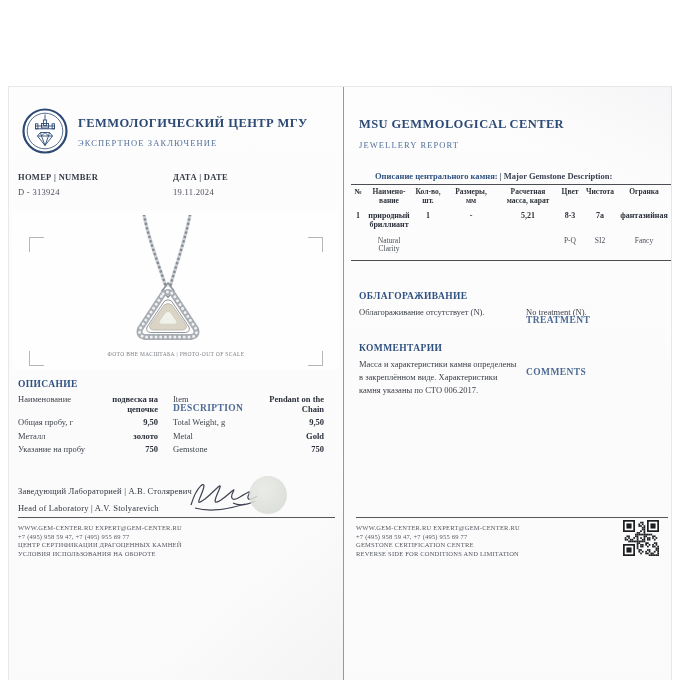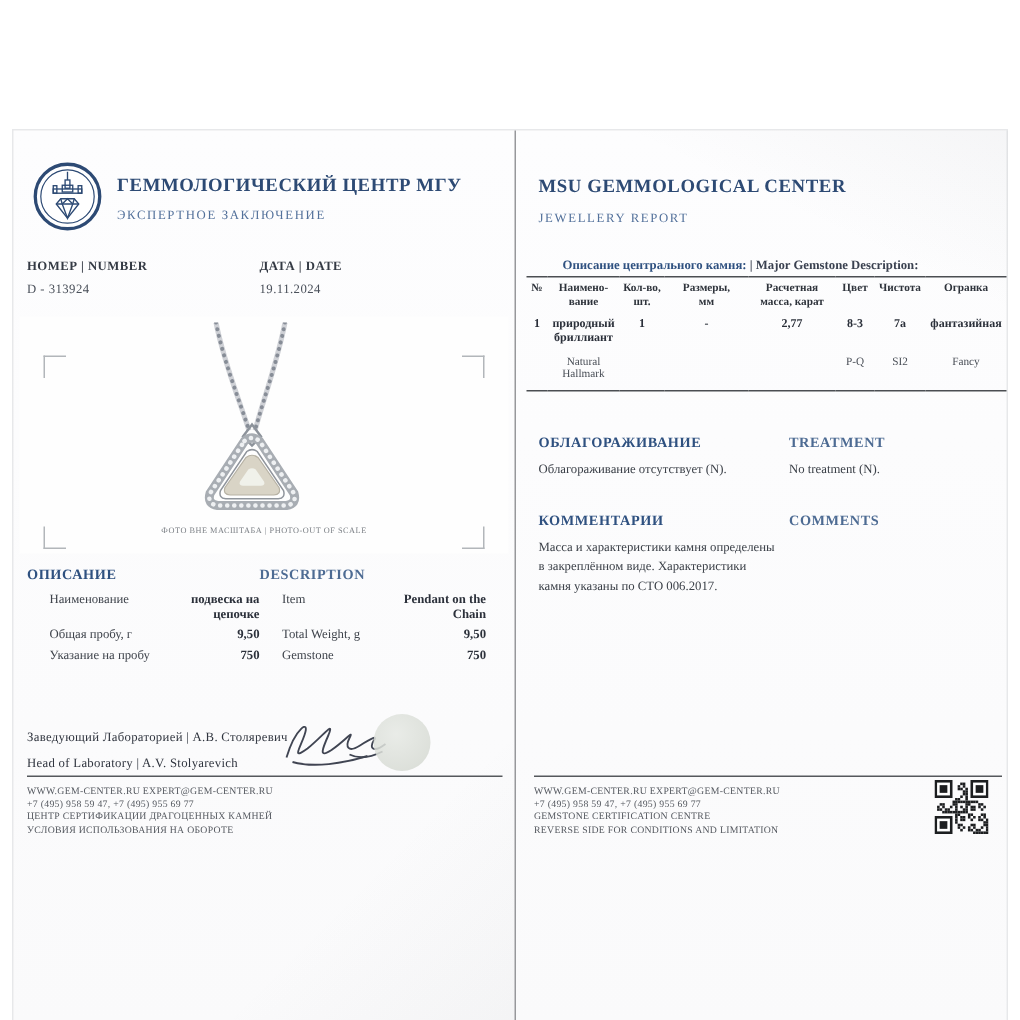--- a/index.html
+++ b/index.html
@@ -19,24 +19,24 @@
   .fld-val{font-size:8.5px;color:#4a505a;letter-spacing:0.3px;}
   .photo{position:absolute;left:4px;top:124px;width:326px;height:158px;background:#fefefe;}
   .bracket{position:absolute;width:15px;height:15px;border:0 solid #b2b6ba;}
   .b-tl{border-left-width:1px;border-top-width:1px;}
   .b-tr{border-right-width:1px;border-top-width:1px;}
   .b-bl{border-left-width:1px;border-bottom-width:1px;}
   .b-br{border-right-width:1px;border-bottom-width:1px;}
   .photo-caption{position:absolute;left:0;right:0;bottom:12px;text-align:center;
        font-size:5.5px;color:#7c8086;letter-spacing:0.35px;}
   .sec-h-ru{font-size:9.5px;font-weight:bold;color:#2f5180;letter-spacing:0.4px;}
-  .sec-h-en{font-size:9.5px;font-weight:bold;color:#4d6b93;letter-spacing:0.4px;}
+  .sec-h-en{font-size:9.5px;font-weight:bold;color:#4d6b93;letter-spacing:0.4px;margin-top:24px;}
   .desc-rows{position:absolute;left:9px;top:308px;width:306px;}
   .d-row{display:flex;margin-bottom:4px;font-size:8.5px;line-height:9.5px;}
-  .d-lru{width:88px;color:#3f444c;margin-left:15px;}
+  .d-lru{width:88px;color:#3f444c;}
   .d-vru{width:52px;text-align:right;font-weight:bold;color:#2b303a;}
   .d-sp{width:15px;}
   .d-len{width:76px;color:#3f444c;}
   .d-ven{flex:1;text-align:right;font-weight:bold;color:#2b303a;}
   .sig-line{font-size:8.5px;font-weight:normal;color:#30353f;letter-spacing:0.2px;}
   .stamp{position:absolute;left:240px;top:389px;width:38px;height:38px;border-radius:50%;
        background:radial-gradient(circle at 40% 35%, #e6e9e4 0%, #d8dcd5 70%, #cfd4cc 100%);opacity:0.85;}
   .foot-line{position:absolute;height:1px;background:#55585c;}
   .footer{font-size:6.5px;line-height:8.6px;color:#54585f;letter-spacing:0.2px;}
   .tbl-caption{font-size:8.5px;white-space:nowrap;}
@@ -124,20 +124,27 @@
         <div class="d-sp"></div>
         <div class="d-len">Item</div>
         <div class="d-ven">Pendant on the Chain</div>
       </div>
       <div class="d-row">
         <div class="d-lru">Общая пробу, г</div>
         <div class="d-vru">9,50</div>
         <div class="d-sp"></div>
         <div class="d-len">Total Weight, g</div>
         <div class="d-ven">9,50</div>
+      </div>
+      <div class="d-row">
+        <div class="d-lru">Металл</div>
+        <div class="d-vru">золото</div>
+        <div class="d-sp"></div>
+        <div class="d-len">Metal</div>
+        <div class="d-ven">Gold</div>
       </div>
       <div class="d-row">
         <div class="d-lru">Указание на пробу</div>
         <div class="d-vru">750</div>
         <div class="d-sp"></div>
         <div class="d-len">Gemstone</div>
         <div class="d-ven">750</div>
       </div>
     </div>
 
@@ -200,29 +207,29 @@
         <td>Цвет</td>
         <td>Чистота</td>
         <td>Огранка</td>
       </tr>
       <tr class="d-ru">
         <td class="c-num">1</td>
         <td>природный
 бриллиант</td>
         <td>1</td>
         <td>-</td>
-        <td>2,77</td>
+        <td>5,21</td>
         <td>8-3</td>
         <td>7а</td>
         <td>фантазийная</td>
       </tr>
       <tr class="d-en">
         <td></td>
         <td>Natural
-Hallmark</td>
+Clarity</td>
         <td></td>
         <td></td>
         <td></td>
         <td>P-Q</td>
         <td>SI2</td>
         <td>Fancy</td>
       </tr>
     </tbody>
       </table>
 

